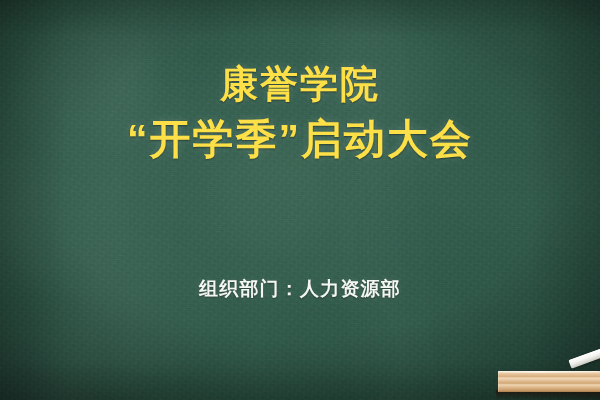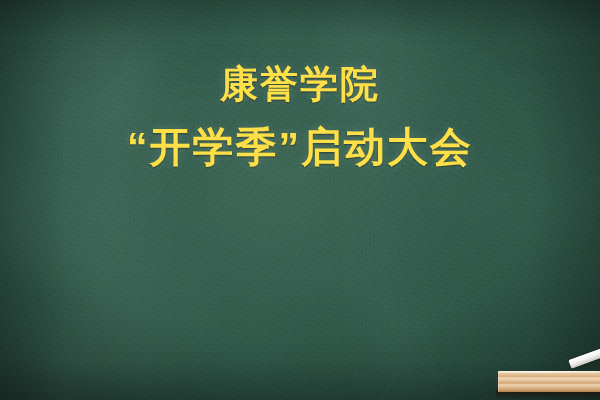--- a/index.html
+++ b/index.html
@@ -109,21 +109,21 @@
   .title-line {
     color: #fde047;
     font-weight: bold;
     letter-spacing: 2px;
     line-height: 1.18;
     text-shadow:
       0 1px 2px rgba(0,0,0,.40),
       0 0 8px rgba(255,255,255,.16);
   }
   .title-line-1 { font-size: 38px; }
-  .title-line-2 { font-size: 41px; margin-top: 16px; }
+  .title-line-2 { font-size: 41px; margin-top: 8px; }
 
   .subtitle {
     position: absolute;
     left: 0;
     right: 0;
     top: 276px;
     text-align: center;
     color: #f4f6f3;
     font-size: 19px;
     font-weight: bold;
@@ -206,20 +206,21 @@
   <div class="board-smear"></div>
   <div class="board-vignette"></div>
 
   <div class="content">
 
     <div class="title-block">
       <div class="title-line title-line-1">康誉学院</div>
       <div class="title-line title-line-2">“开学季”启动大会</div>
     </div>
 
+    <div class="subtitle">组织部门：人力资源部</div>
 
   </div>
 
   <div class="ledge">
     <div class="ledge-shadow"></div>
     <div class="ledge-face"></div>
     <div class="ledge-topshine"></div>
   </div>
 
   <div class="chalk"></div>

